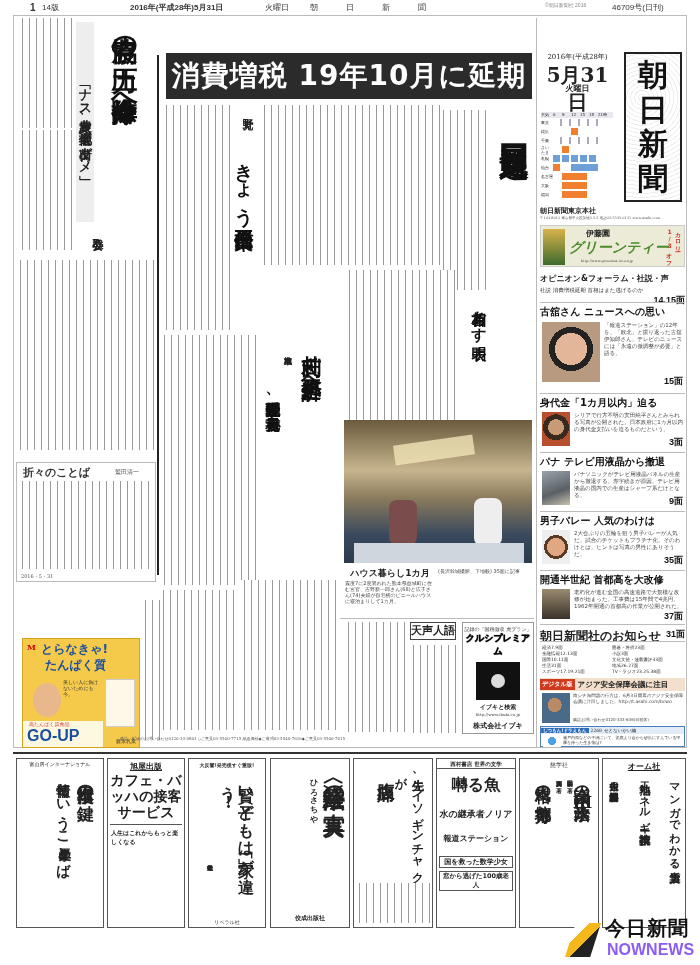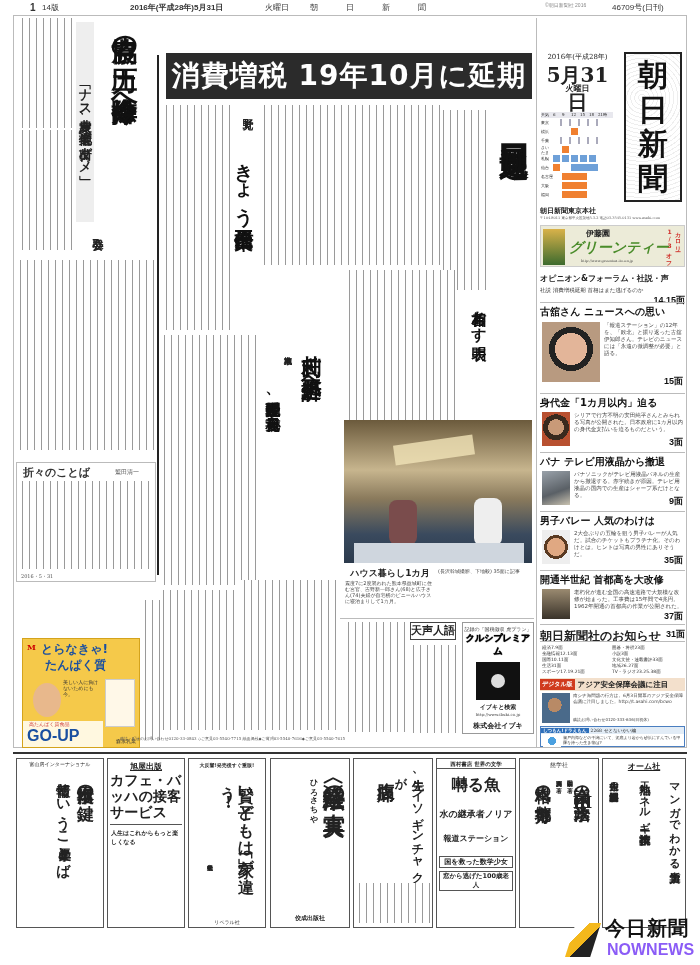--- a/index.html
+++ b/index.html
@@ -274,21 +274,21 @@
 
 <div class="abs" style="left:13px;top:752px;width:674px;height:2px;background:#333"></div>
 <div class="abs" style="left:16px;top:758px;width:88px;height:170px;border:1px solid #555">
   <div style="font-size:5px;text-align:center;padding-top:2px">富山房インターナショナル</div>
   <div class="vt" style="position:absolute;right:8px;top:14px;height:120px;font-size:17px;font-weight:bold;line-height:18px">日本復活の鍵</div>
   <div class="vt" style="position:absolute;right:30px;top:80px;height:80px;font-size:12px;font-weight:bold">起業工学</div>
   <div class="vt" style="position:absolute;left:38px;top:14px;height:120px;font-size:14px;font-weight:bold">情報ということば</div>
 </div>
 <div class="abs" style="left:107px;top:758px;width:78px;height:170px;border:1px solid #555">
   <div style="font-family:'DejaVu Sans',sans-serif;font-size:8px;font-weight:bold;text-align:center;text-decoration:underline;padding-top:2px">旭屋出版</div>
-  <div style="font-size:14px;font-weight:bold;text-align:left;line-height:16px;padding:0 2px">カフェ・バッハの接客サービス</div>
+  <div style="font-size:14px;font-weight:bold;text-align:center;line-height:16px;padding:0 2px">カフェ・バッハの接客サービス</div>
   <div class="divider-h" style="margin:4px 2px;background:#555"></div>
   <div style="font-family:'DejaVu Sans',sans-serif;font-size:6px;font-weight:bold;padding-left:3px">人生はこれからもっと楽しくなる</div>
 </div>
 <div class="abs" style="left:188px;top:758px;width:78px;height:170px;border:1px solid #555">
   <div style="font-family:'DejaVu Sans',sans-serif;font-size:5px;text-align:center;padding-top:3px;font-weight:bold;color:#333">大反響!発売後すぐ重版!</div>
   <div class="vt" style="position:absolute;left:30px;top:16px;height:110px;font-size:16px;font-weight:bold;line-height:18px">賢い子どもは「家」が違う!</div>
   <div class="vt" style="position:absolute;left:16px;top:100px;height:40px;font-size:6px;font-weight:bold">松永暢史</div>
   <div style="position:absolute;bottom:2px;width:100%;font-size:5px;text-align:center">リベラル社</div>
 </div>
 <div class="abs" style="left:270px;top:758px;width:80px;height:170px;border:1px solid #555">

